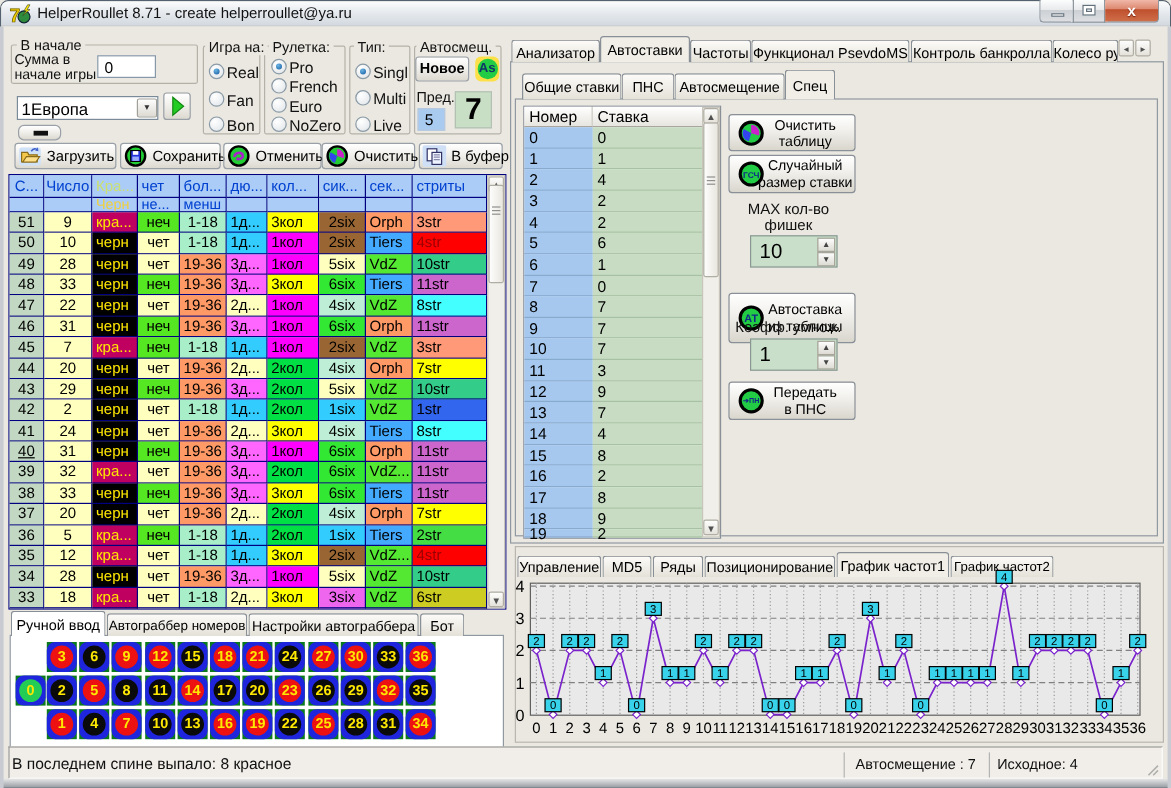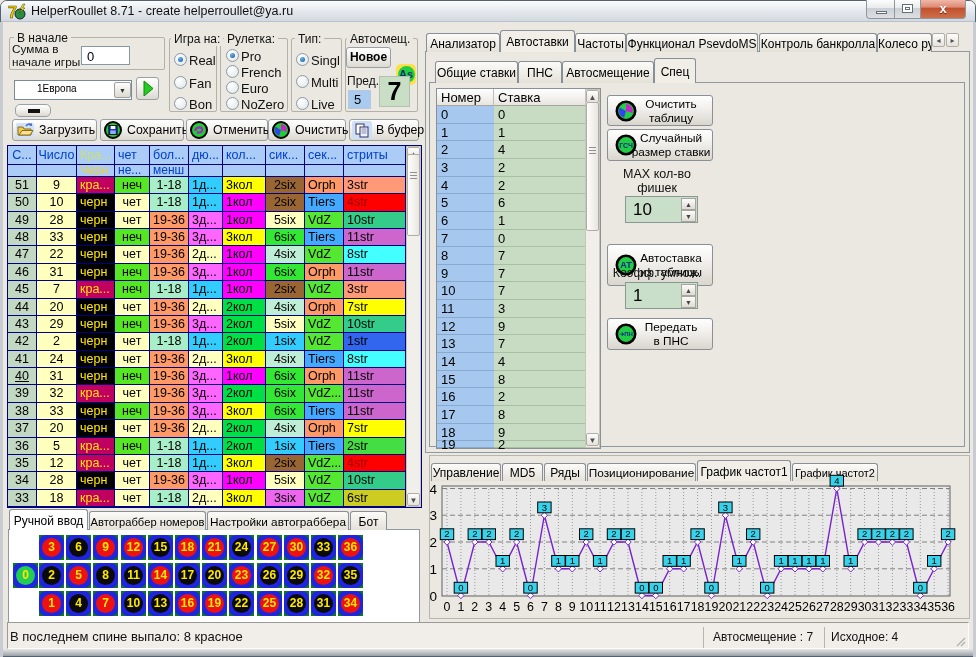--- a/index.html
+++ b/index.html
@@ -97,28 +97,28 @@
 <div class="grplbl" style="left:295px;top:32px">Тип:</div>
 <div class="radio on" style="left:296px;top:53px"></div>
 <div class="lbl" style="left:311px;top:53px;font-size:13px">Singl</div>
 <div class="radio" style="left:296px;top:75px"></div>
 <div class="lbl" style="left:311px;top:75px;font-size:13px">Multi</div>
 <div class="radio" style="left:296px;top:97px"></div>
 <div class="lbl" style="left:311px;top:97px;font-size:13px">Live</div>
 <div class="grp" style="left:345px;top:38px;width:73px;height:74px"></div>
 <div class="grplbl" style="left:347px;top:32px">Автосмещ.</div>
 <div class="btn" style="left:346px;top:47px;width:45px;height:21px;font-weight:bold;font-size:12px;text-align:center;line-height:19px">Новое</div>
-<div class="abs" style="left:396px;top:64px;width:20px;height:21px;background:#fde047;border-radius:5px">
+<div class="abs" style="left:396px;top:47px;width:20px;height:21px;background:#fde047;border-radius:5px">
 <div class="abs" style="left:1.5px;top:2px;width:17px;height:17px;border-radius:50%;background:#22cc44;text-align:center;line-height:17px;font-size:11px;font-weight:bold;color:#113366">As</div>
   </div>
 <div class="lbl" style="left:347px;top:74px">Пред.</div>
 <div class="abs" style="left:348px;top:90px;width:23px;height:19px;background:#a9cbf0;border:1px solid #b8c8dc;font-size:13px;padding:1px 0 0 5px">5</div>
 <div class="abs" style="left:379px;top:76px;width:31px;height:31px;background:#c9dfc5;border:1px solid #b4c0b4;font-size:25px;font-weight:bold;text-align:center;line-height:29px">7</div>
 <div class="abs" style="left:14px;top:80px;width:118px;height:20px;background:#fff;border:1px solid #7a8a99">
-<div class="abs" style="left:22px;top:2px;font-size:10px">1Европа</div>
+<div class="abs" style="left:3px;top:2px;font-size:14px">1Европа</div>
 <div class="abs" style="left:99px;top:1px;width:17px;height:16px;background:linear-gradient(#fdfdfd,#dcdad2);border:1px solid #a0a098;border-radius:2px;text-align:center;font-size:7px;line-height:15px;color:#333">▼</div>
   </div>
 <div class="btn" style="left:136px;top:77px;width:23px;height:23px"><svg width="21" height="21">
       <path d="M7 3 L16 10.5 L7 18 Z" fill="#22cc22" stroke="#118811" stroke-width="1"></path>
     </svg></div>
 <div class="btn" style="left:15px;top:104px;width:36px;height:13px;border-radius:5px">
     <div class="abs" style="left:12px;top:4px;width:12px;height:4px;background:#111"></div>
   </div>
 <div class="btn tbtn" style="left:12px;top:119px;width:85px;height:22px">
     <svg width="20" height="18" style="margin:0 0 0 2px">

